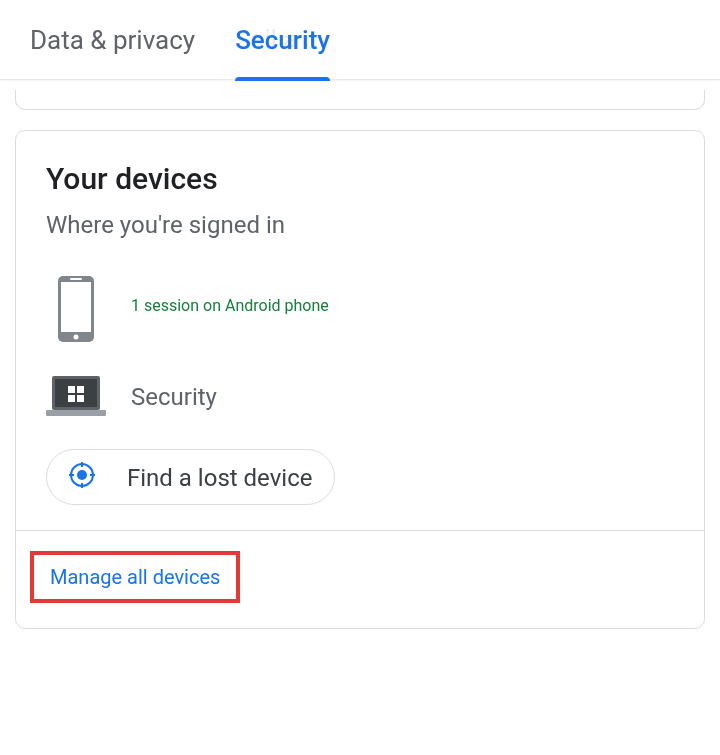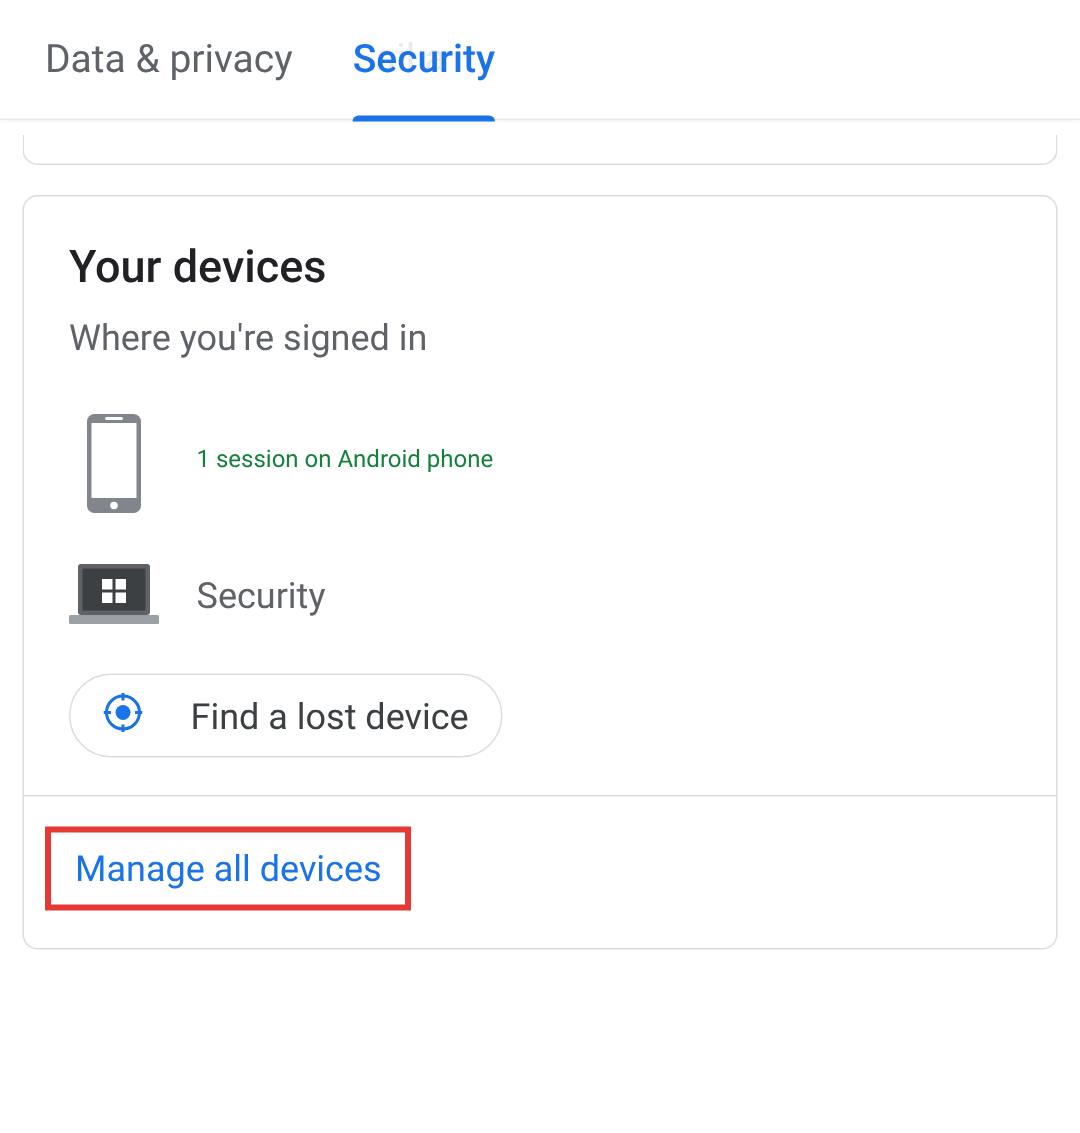--- a/index.html
+++ b/index.html
@@ -125,21 +125,21 @@
     .target-icon {
       width: 26px;
       height: 26px;
     }
     .card-footer {
       border-top: 1px solid #dadce0;
       padding: 20px 30px 25px 30px;
     }
     .manage-link {
       display: inline-block;
-      font-size: 24px;
+      font-size: 20px;
       color: #1a73e8;
       cursor: pointer;
       border: 4px solid #e53935;
       padding: 10px 16px;
       margin-left: -16px;
     }
   </style>
 </head>
 <body>
 

